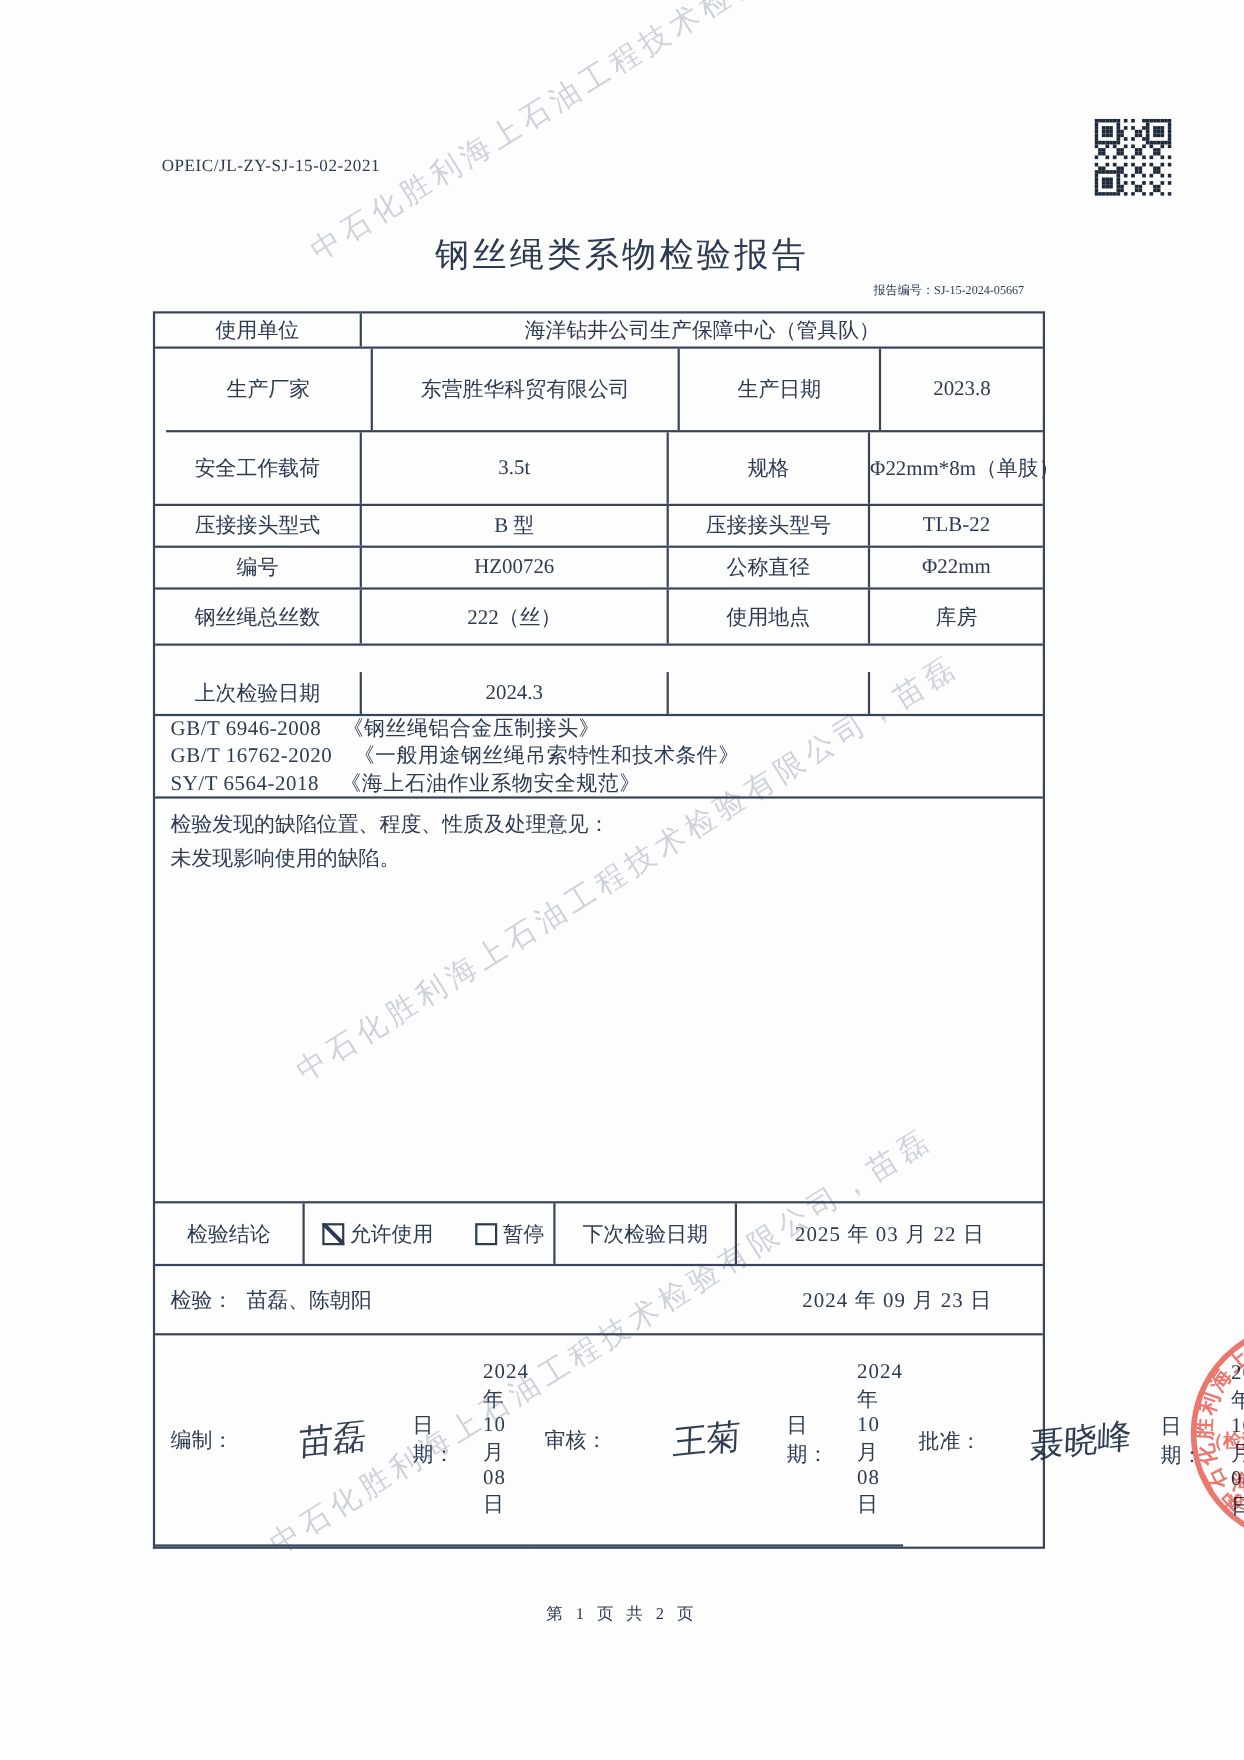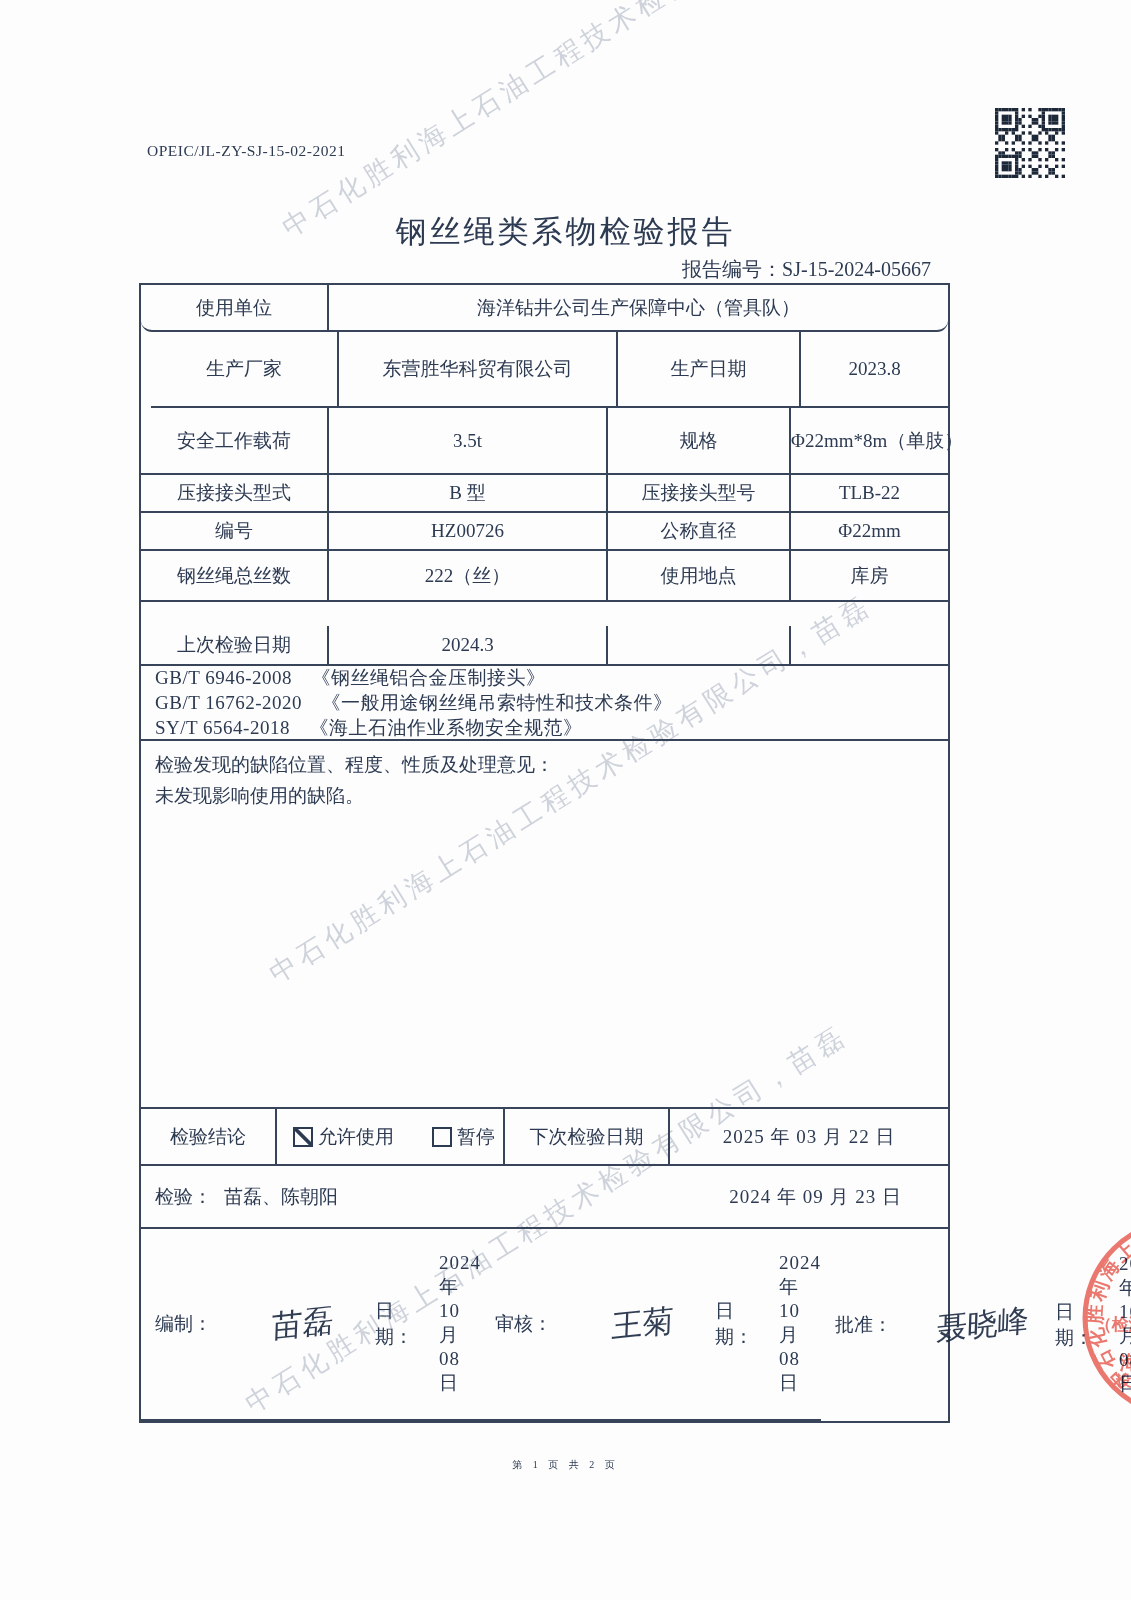--- a/index.html
+++ b/index.html
@@ -6,22 +6,22 @@
   .page{position:relative;width:1131px;height:1600px;background:#fdfdfd;margin:0 auto;
         overflow:hidden;font-family:"Liberation Serif","DejaVu Serif",serif;color:#2c3a52;}
   
   .wm{position:absolute;white-space:nowrap;font-size:27px;letter-spacing:5px;
       color:#a9b1c0;opacity:.55;transform:rotate(-32deg);transform-origin:0 50%;z-index:1;}
   
   .doc-code{position:absolute;left:147px;top:142px;font-size:15.5px;letter-spacing:.5px;z-index:2;}
   .qr{position:absolute;left:995px;top:108px;z-index:2;}
   .title{position:absolute;left:0;right:0;top:211px;text-align:center;font-size:31px;
          letter-spacing:3px;z-index:2;}
-  .report-no{position:absolute;right:200px;top:256px;font-size:20px;z-index:2;}
-  .footer{position:absolute;left:0;right:0;top:1458px;text-align:center;font-size:10px;
+  .report-no{position:absolute;right:200px;top:256px;font-size:11px;z-index:2;}
+  .footer{position:absolute;left:0;right:0;top:1458px;text-align:center;font-size:15px;
           letter-spacing:4px;z-index:2;}
   
   .tbl{position:absolute;left:139px;top:283px;width:811px;border:2px solid #38445a;z-index:2;
        box-sizing:border-box;font-size:19px;}
   .row{display:flex;border-bottom:2px solid #38445a;box-sizing:border-box;}
   .row:last-child{border-bottom:none;}
   .cell{display:flex;align-items:center;justify-content:center;border-right:2px solid #38445a;
         box-sizing:border-box;white-space:nowrap;}
   .cell:last-child{border-right:none;}
   .c1{flex:0 0 188px;} .c2{flex:0 0 279px;} .c3{flex:0 0 183px;} .c4{flex:1 1 auto;}
@@ -261,21 +261,21 @@
         <rect x="49.5" y="66" width="3.3" height="3.3"></rect>
         <rect x="59.4" y="66" width="3.3" height="3.3"></rect>
         <rect x="66" y="66" width="3.3" height="3.3"></rect>
       </g>
     </svg>
   <div class="title">钢丝绳类系物检验报告</div>
   <div class="report-no"><span>报告编号：</span><span>SJ-15-2024-05667</span></div>
 
   <div class="tbl">
 
-    <div class="row" style="height:47px;border-radius:11px;">
+    <div class="row" style="height:32px;">
       <div class="cell c1">使用单位</div>
       <div class="cell c4">海洋钻井公司生产保障中心（管具队）</div>
     </div>
 
     <div class="row" style="height:76px;margin-left:10px;">
       <div class="cell c1">生产厂家</div>
       <div class="cell c2">东营胜华科贸有限公司</div>
       <div class="cell c3">生产日期</div>
       <div class="cell c4">2023.8</div>
     </div>

